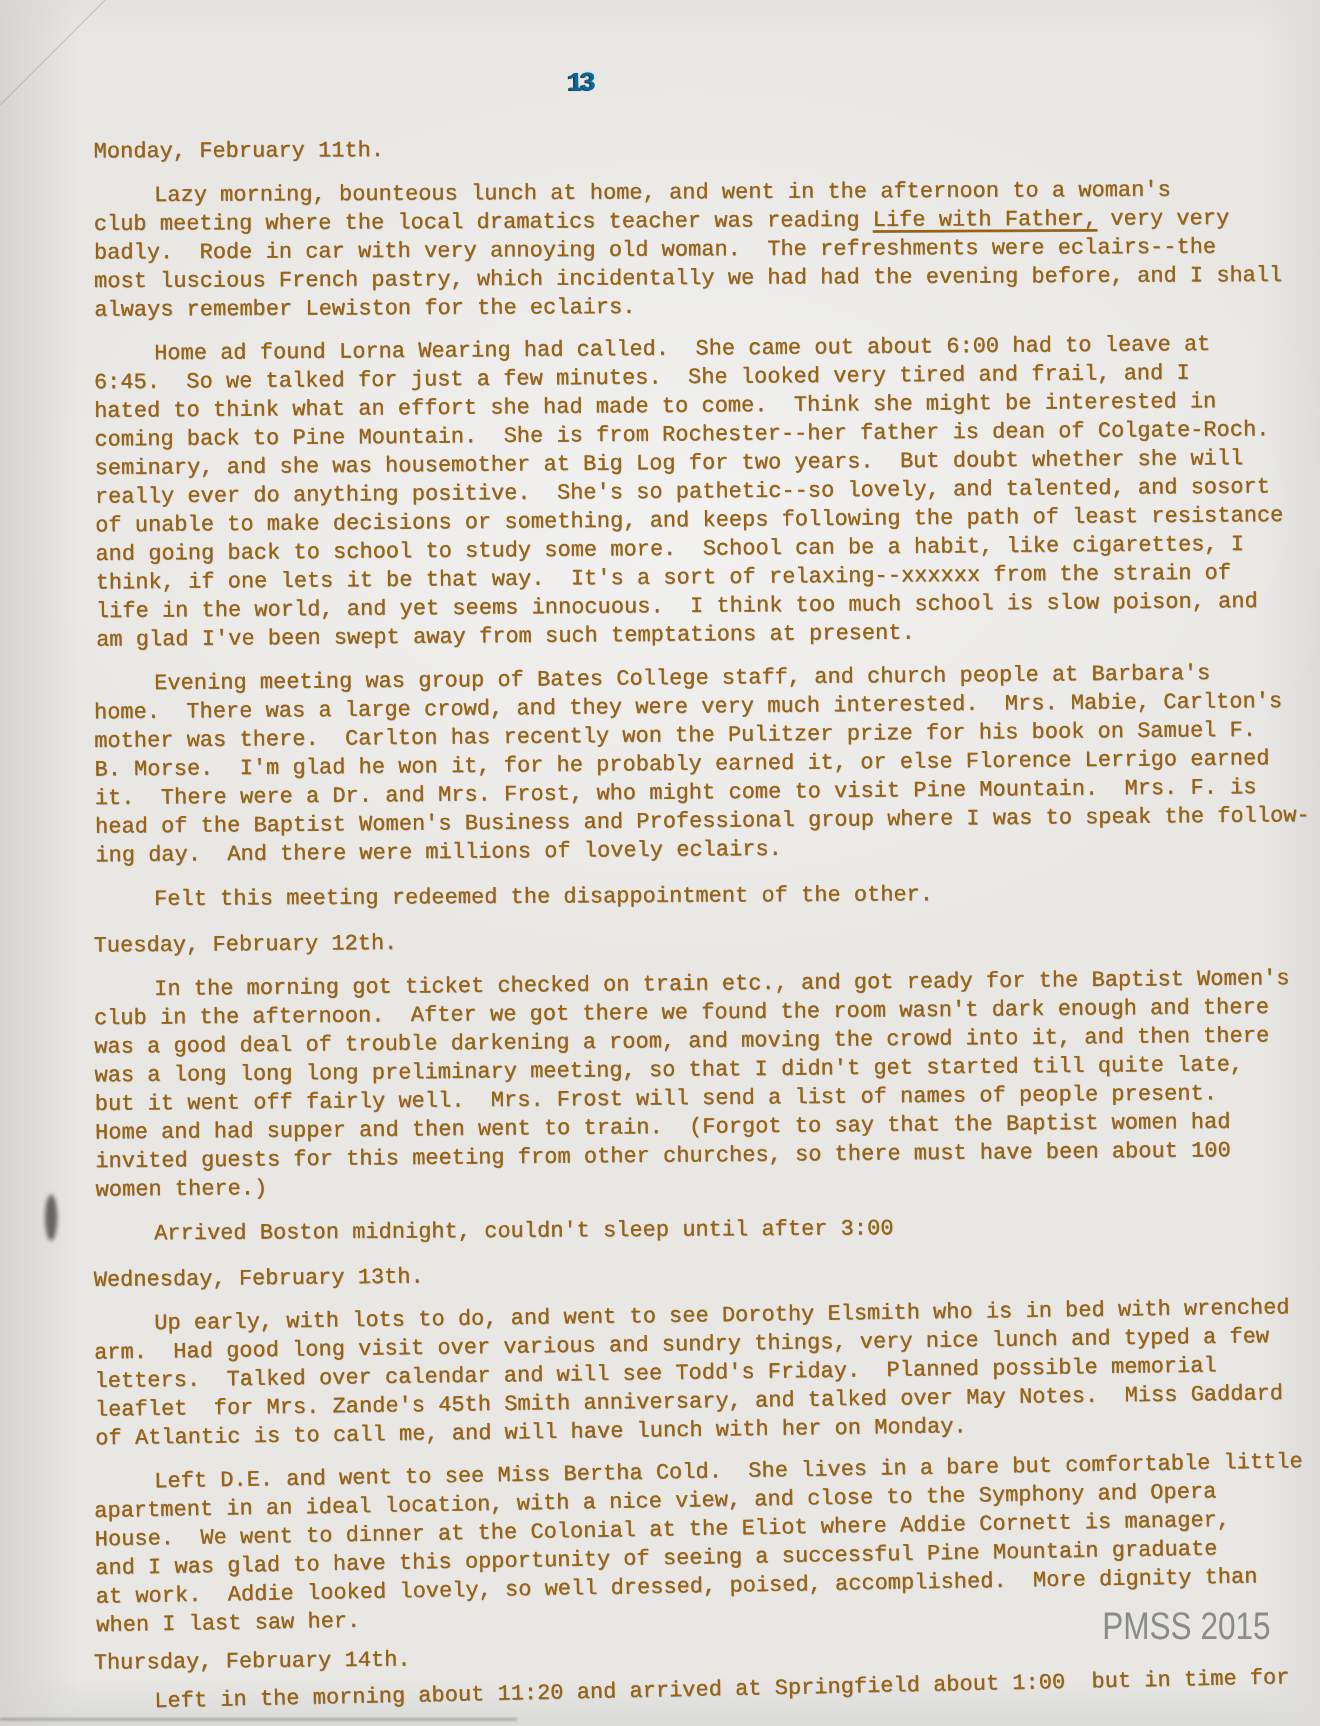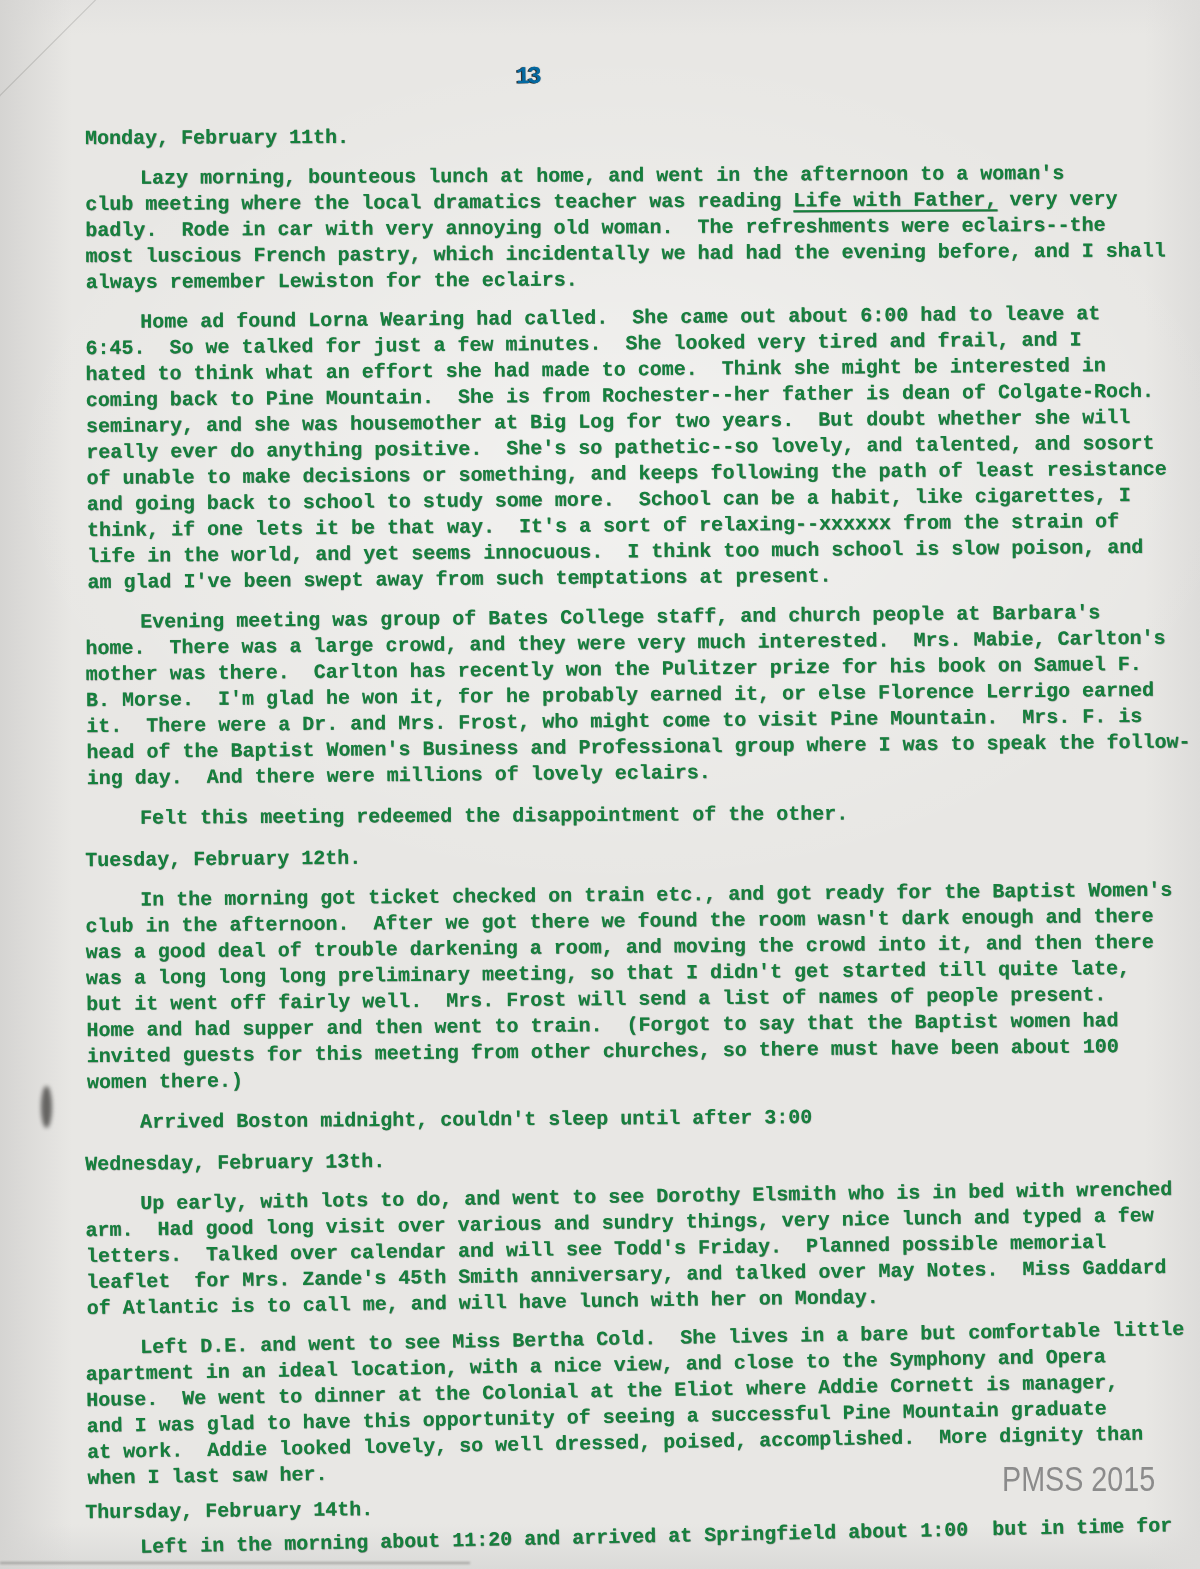--- a/index.html
+++ b/index.html
@@ -30,23 +30,22 @@
   }
 
   .content {
     position: absolute;
     left: 85px;
     top: 0;
     width: 1105px;
     padding-top: 110px;
     font-size: 20px;
     line-height: 26px;
-    color: #15803d;
+    color: #a16207;
     text-shadow: 0.4px 0.4px 0.7px rgba(30,30,30,.55);
-    font-weight: bold;
   }
   .content > div { transform-origin: left top; }
   .heading { margin-top: 16px; }
   .para { margin-top: 14px; }
   .content > div:nth-last-child(2) { margin-top: 8px; }
   .content > div:last-child { margin-top: 10px; }
   .line { height: 26px; white-space: pre; }
   .para .line:first-child { padding-left: 55px; }
   .u {
     text-decoration: underline;

